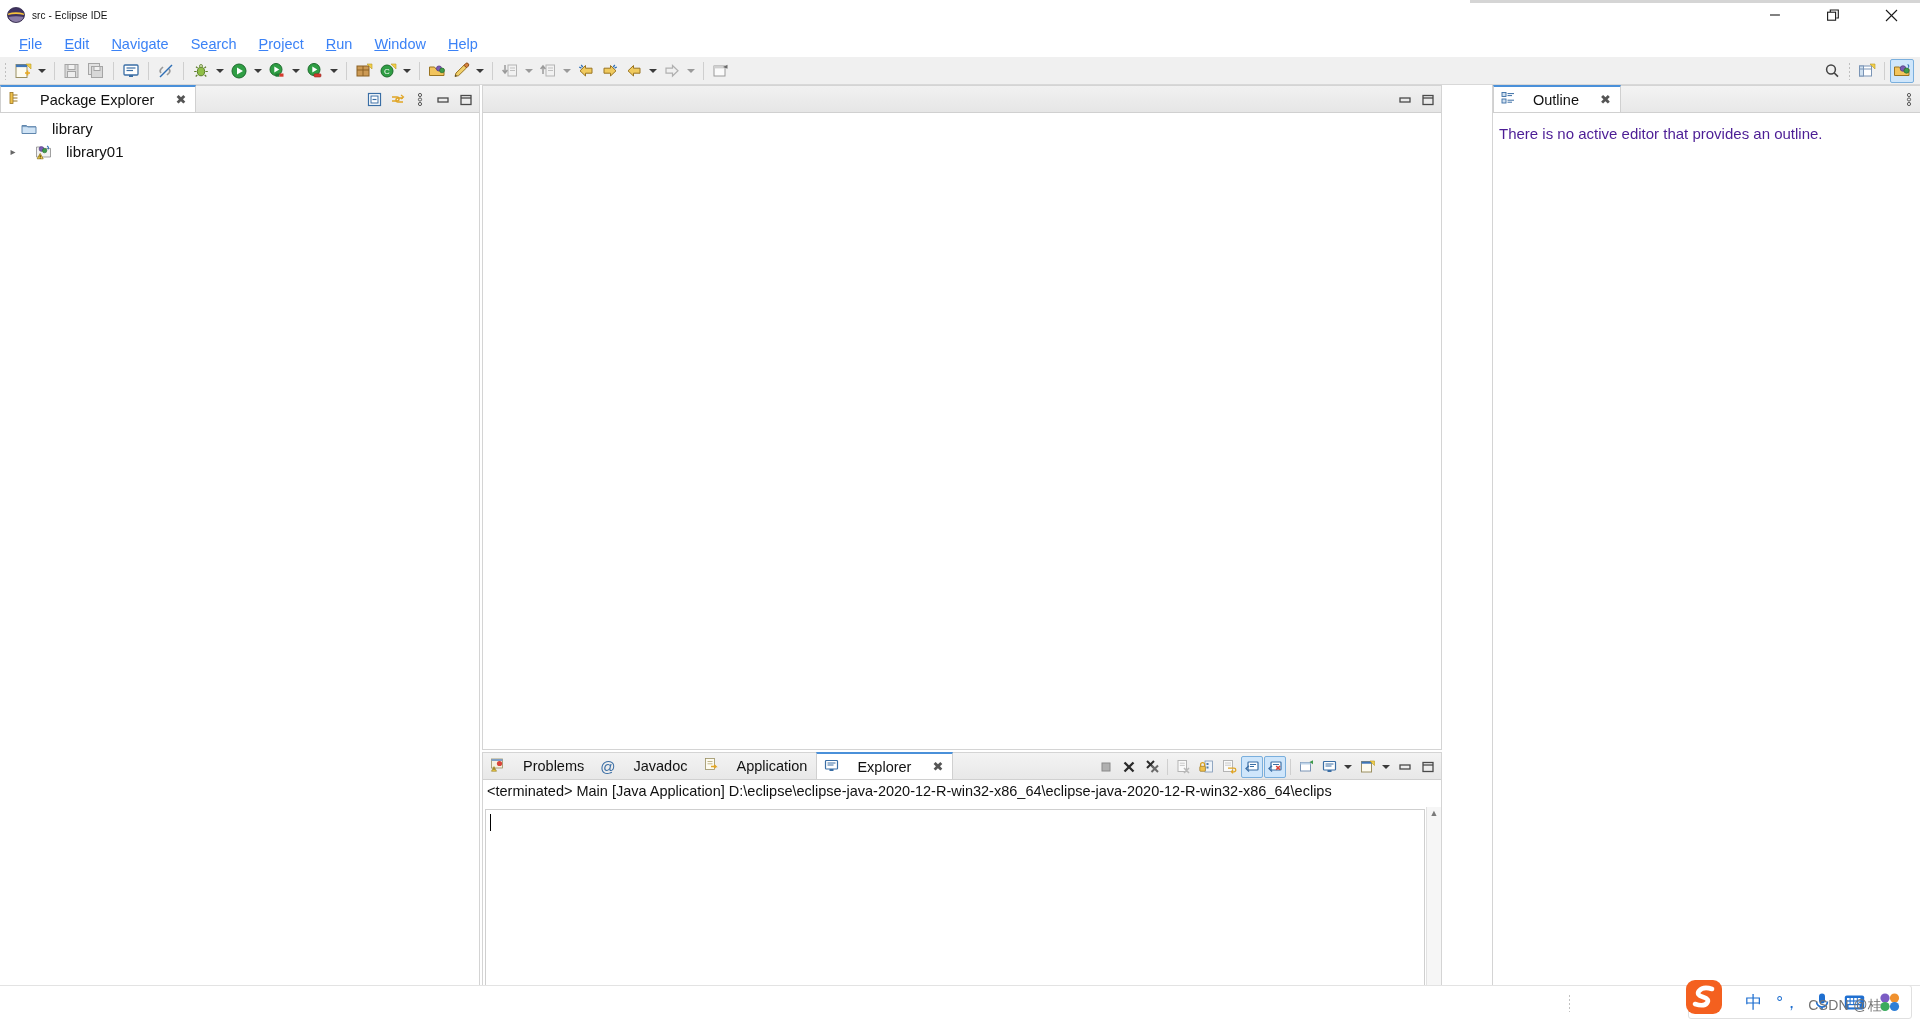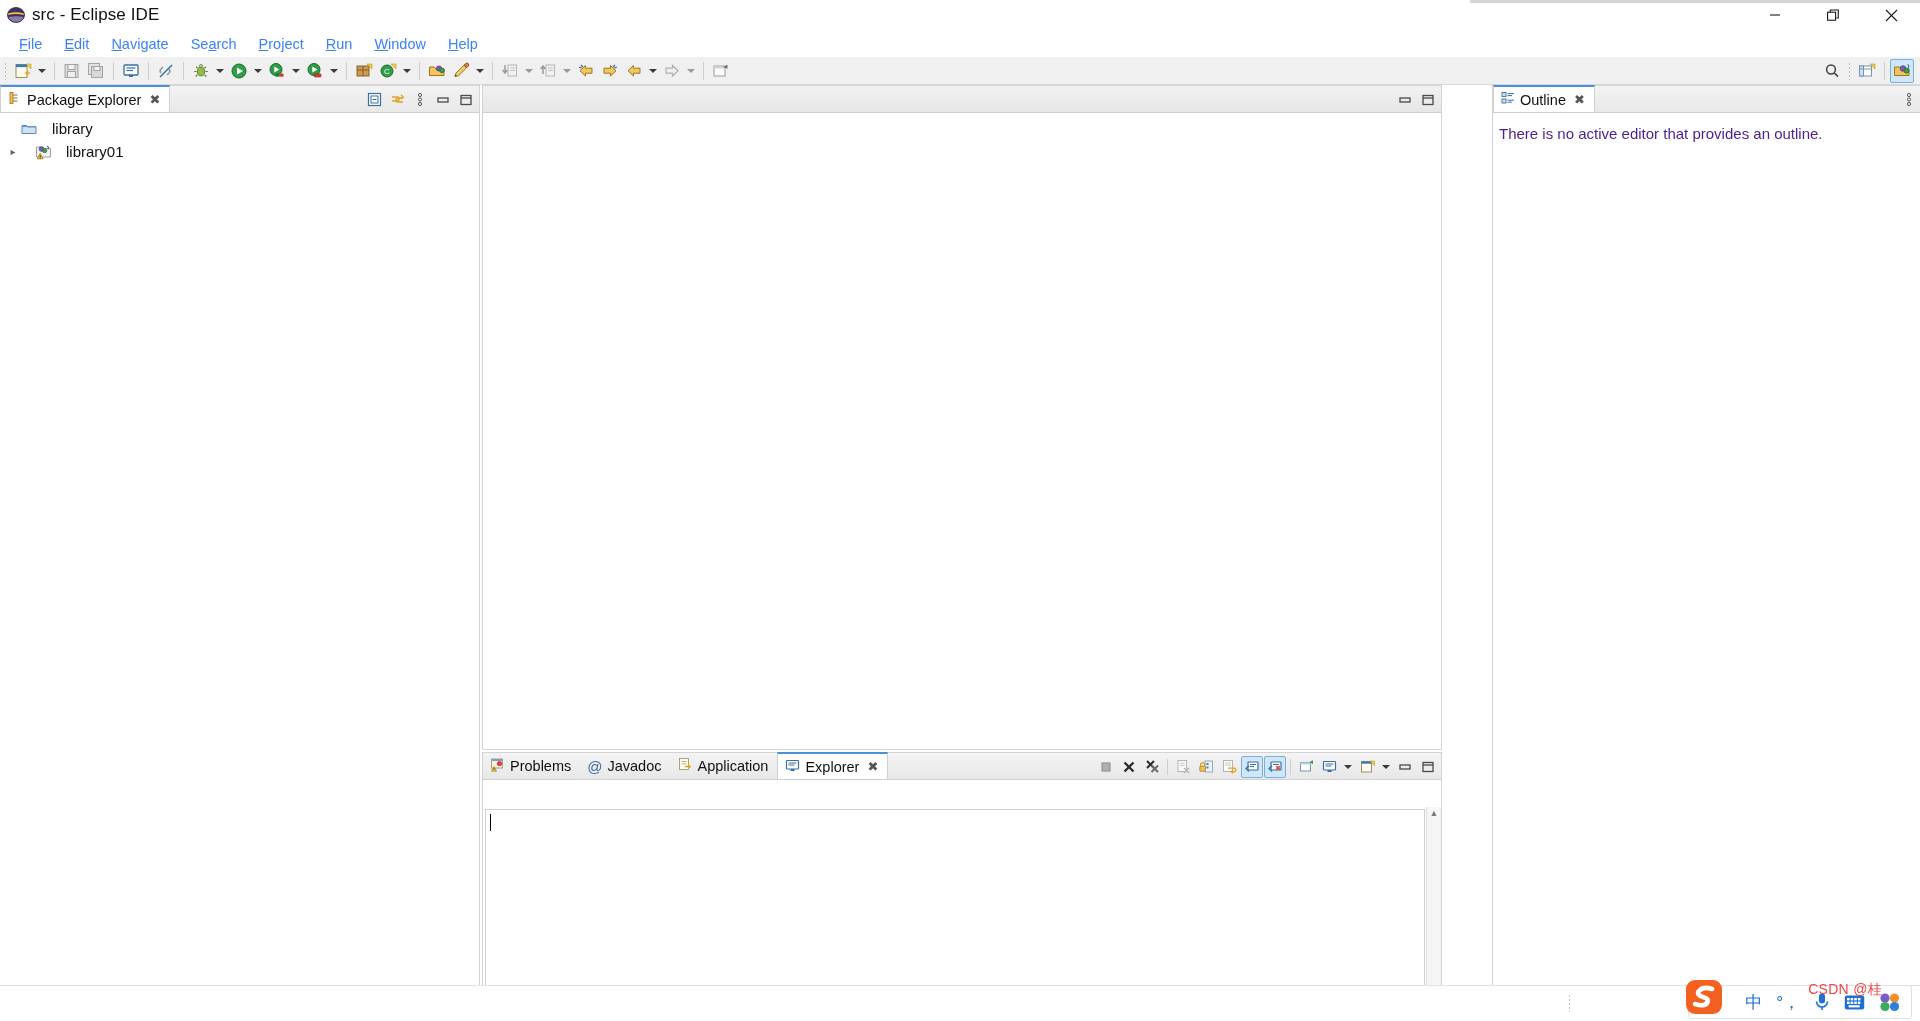--- a/index.html
+++ b/index.html
@@ -21,21 +21,21 @@
   .titlebar {
     position: absolute; left: 0; top: 0; width: 1920px; height: 30px;
     background: #ffffff;
     display: flex; align-items: center;
   }
   .titlebar .logo {
     margin-left: 6px; width: 20px; height: 20px;
     display: flex; align-items: center; justify-content: center;
   }
   .titlebar .title-text {
-    margin-left: 6px; font-size: 17px; color: #111; letter-spacing: 0.1px;
+    margin-left: 6px; font-size: 10px; color: #111; letter-spacing: 0.1px;
   }
   .win-controls {
     position: absolute; right: 0; top: 0; height: 30px;
     display: flex; align-items: stretch;
   }
   .win-btn {
     width: 58px; display: flex; align-items: center; justify-content: center;
     color: #1a1a1a;
   }
   .titlebar-topstrip {
@@ -90,21 +90,21 @@
     position: absolute;
     background: #ffffff;
     border: 1px solid #d4d4d4;
   }
   .panel-tabs {
     height: 27px; background: linear-gradient(#f3f3f3,#e8e8e8);
     border-bottom: 1px solid #d0d0d0;
     display: flex; align-items: stretch; position: relative;
   }
   .ptab {
-    display: flex; align-items: center; gap: 5px;
+    display: flex; align-items: center; gap: 18px;
     padding: 0 9px 0 7px; font-size: 14.5px; color: #111;
     background: transparent; position: relative;
   }
   .ptab.active {
     background: #ffffff;
     border-top: 2px solid #4a90d9;
     margin-top: -1px;
     border-left: 1px solid #d0d0d0; border-right: 1px solid #d0d0d0;
   }
   .ptab .close-x { font-size: 13px; color: #555; margin-left: 3px; }
@@ -190,22 +190,22 @@
     display: flex; align-items: center; gap: 14px;
     padding: 0 10px 0 56px;
     background: #ffffff; border: 1px solid #e0e0e0; border-radius: 3px;
   }
   .ime-logo {
     position: absolute; left: -8px; bottom: 1px; width: 46px; height: 40px;
     display: flex; align-items: center; justify-content: center;
   }
   .ime-item { font-size: 17px; color: #1f6fd0; display: flex; align-items: center; }
   .watermark {
-    position: absolute; right: 38px; bottom: 22px;
-    font-size: 14px; color: #ef4444; letter-spacing: .3px; pointer-events: none;
+    position: absolute; right: 38px; bottom: 6px;
+    font-size: 14px; color: #737373; letter-spacing: .3px; pointer-events: none;
   }
 </style>
 </head>
 <body>
 
 <div id="app">
 
   <div class="titlebar">
     <div class="titlebar-topstrip"></div>
     <div class="logo">
@@ -714,20 +714,21 @@
         </div>
         <div class="ptool">
           <svg width="14" height="14" viewBox="0 0 14 14">
               <rect x="2" y="2.5" width="10" height="9" fill="none" stroke="#4a4a4a" stroke-width="1.3"></rect>
               <line x1="2" y1="5" x2="12" y2="5" stroke="#4a4a4a" stroke-width="1.3"></line>
             </svg>
         </div>
       </div>
     </div>
 
+    <div class="console-head-line">&lt;terminated&gt; Main [Java Application] D:\eclipse\eclipse-java-2020-12-R-win32-x86_64\eclipse-java-2020-12-R-win32-x86_64\eclips</div>
 
     <div class="console-body">
       <div class="console-caret"></div>
       <span></span>
     </div>
 
     <div class="vscroll">
       <div class="sb-arrow">▲</div>
       <div class="sb-arrow">▼</div>
     </div>

